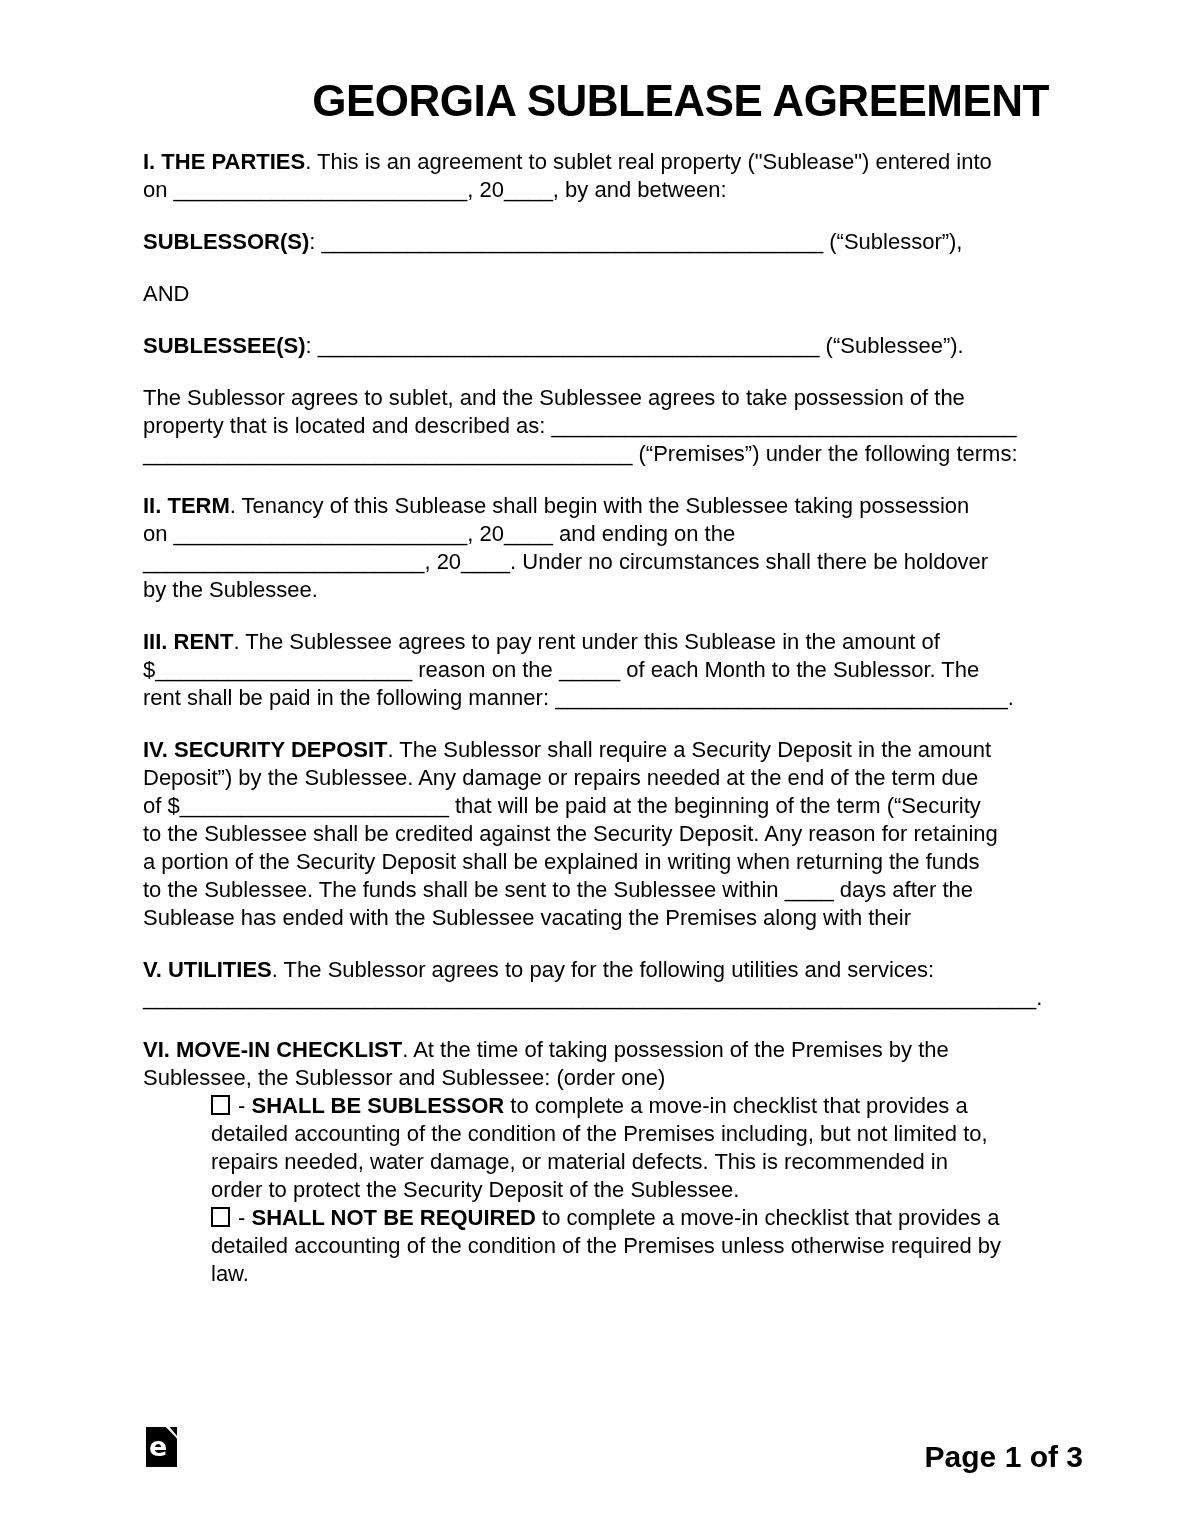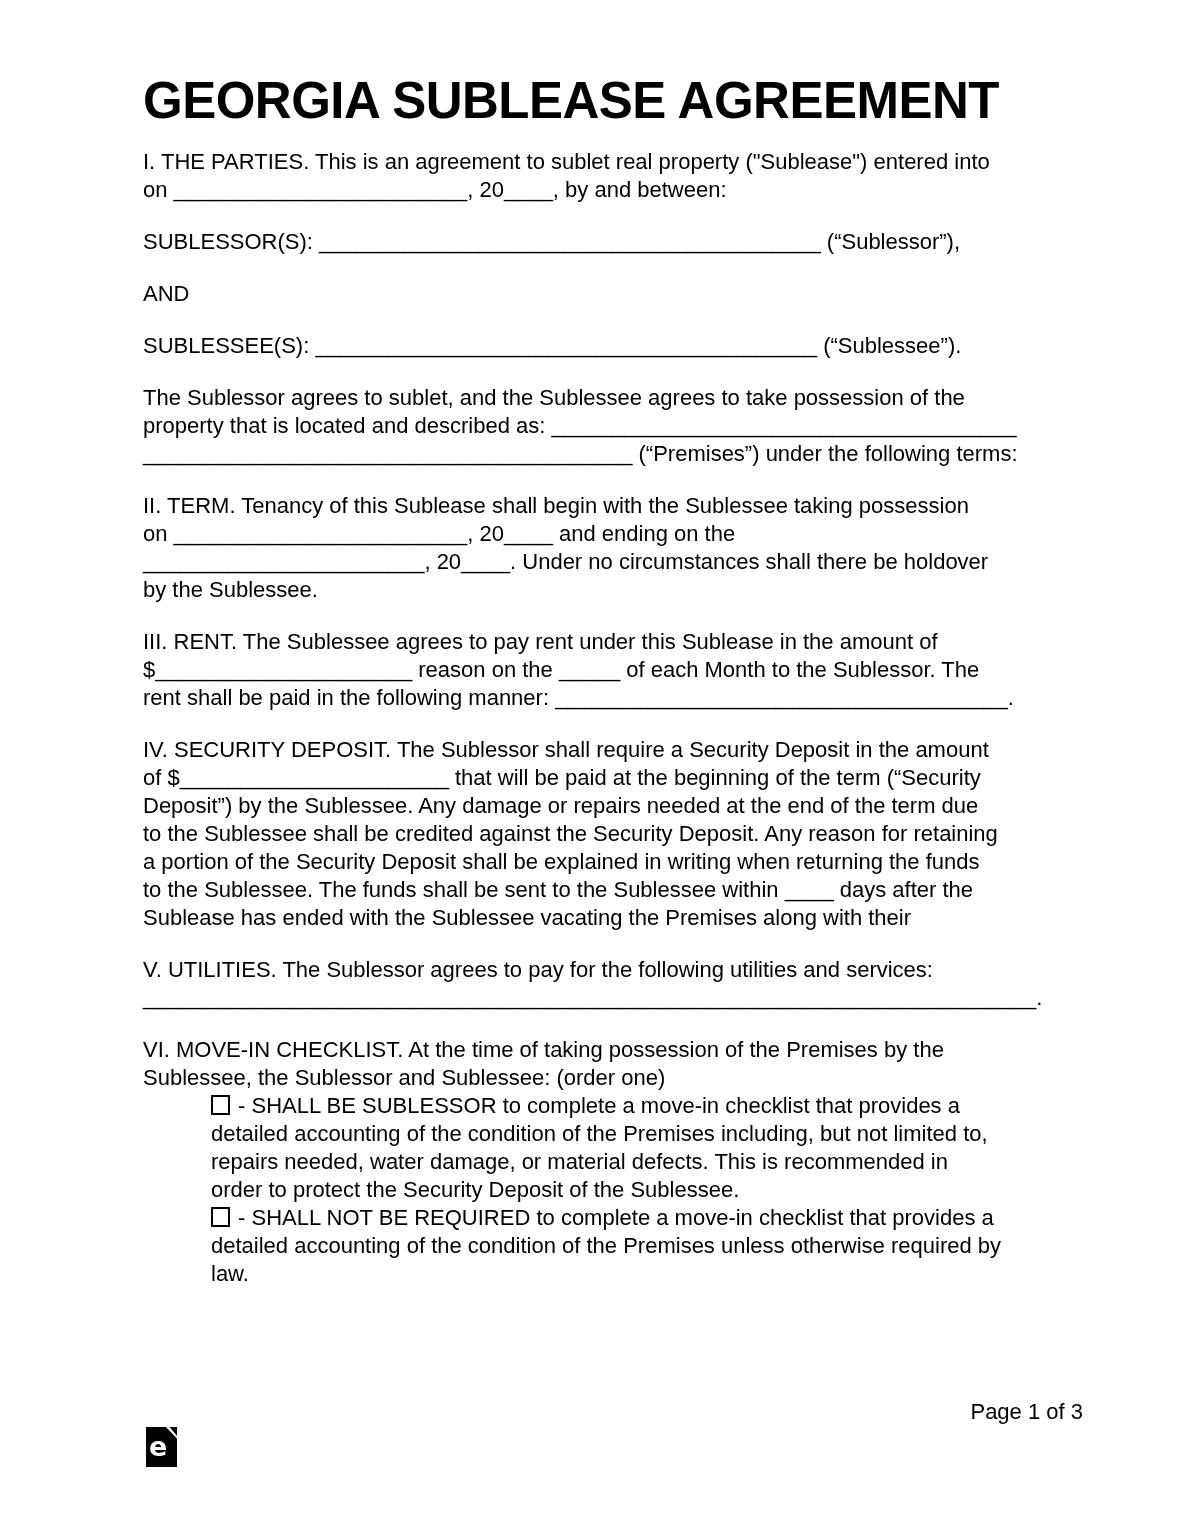--- a/index.html
+++ b/index.html
@@ -9,32 +9,32 @@
     height: 1536px;
     background: #ffffff;
     color: #000000;
     font-family: "Liberation Sans", "DejaVu Sans", sans-serif;
     font-size: 22px;
     line-height: 28px;
     overflow: hidden;
   }
   .content { padding: 78px 138px 0 143px; }
   .title {
-    font-size: 51px;
+    font-size: 44px;
     line-height: 46px;
     font-weight: bold;
-    text-align: left;
+    text-align: right;
     margin: 0 0 24px 0;
     letter-spacing: -0.5px;
     white-space: pre;
   }
   .para { margin: 0 0 24px 0; }
   .para.tight { margin-bottom: 0; }
   .line { display: block; white-space: pre; }
-  b { font-weight: normal; text-align: center; }
+  b { font-weight: bold; text-align: center; }
   .opt { padding-left: 68px; }
   .cbx {
     display: inline-block;
     width: 15px;
     height: 16px;
     border: 2px solid #000;
     background: #fff;
     margin-right: 2px;
     vertical-align: -2px;
   }
@@ -55,25 +55,26 @@
   .logo .logo-e {
     position: absolute; left: 3px; top: 5px;
     color: #ffffff;
     font-family: "DejaVu Sans", sans-serif;
     font-weight: bold;
     font-size: 27px;
     line-height: 30px;
   }
   .page-num {
     position: absolute;
-    top: 1398px;
+    top: 1443px;
     right: 104px;
-    font-size: 22px;
+    font-size: 30px;
     line-height: 28px;
     white-space: pre;
+    font-weight: bold;
   }
 </style>
 </head>
 <body>
 
 <div class="page">
   <div class="content">
 
     <h1 class="title">GEORGIA SUBLEASE AGREEMENT</h1>
 
@@ -108,22 +109,22 @@
     </div>
 
     <div class="para">
       <span class="line"><b>III. RENT</b><span>. The Sublessee agrees to pay rent under this Sublease in the amount of</span></span>
       <span class="line">$_____________________ reason on the _____ of each Month to the Sublessor. The</span>
       <span class="line">rent shall be paid in the following manner: _____________________________________.</span>
     </div>
 
     <div class="para">
       <span class="line"><b>IV. SECURITY DEPOSIT</b><span>. The Sublessor shall require a Security Deposit in the amount</span></span>
+      <span class="line">Deposit”) by the Sublessee. Any damage or repairs needed at the end of the term due</span>
       <span class="line">of $______________________ that will be paid at the beginning of the term (“Security</span>
-      <span class="line">Deposit”) by the Sublessee. Any damage or repairs needed at the end of the term due</span>
       <span class="line">to the Sublessee shall be credited against the Security Deposit. Any reason for retaining</span>
       <span class="line">a portion of the Security Deposit shall be explained in writing when returning the funds</span>
       <span class="line">to the Sublessee. The funds shall be sent to the Sublessee within ____ days after the</span>
       <span class="line">Sublease has ended with the Sublessee vacating the Premises along with their</span>
     </div>
 
     <div class="para">
       <span class="line"><b>V. UTILITIES</b><span>. The Sublessor agrees to pay for the following utilities and services:</span></span>
       <span class="line">_________________________________________________________________________.</span>
     </div>

